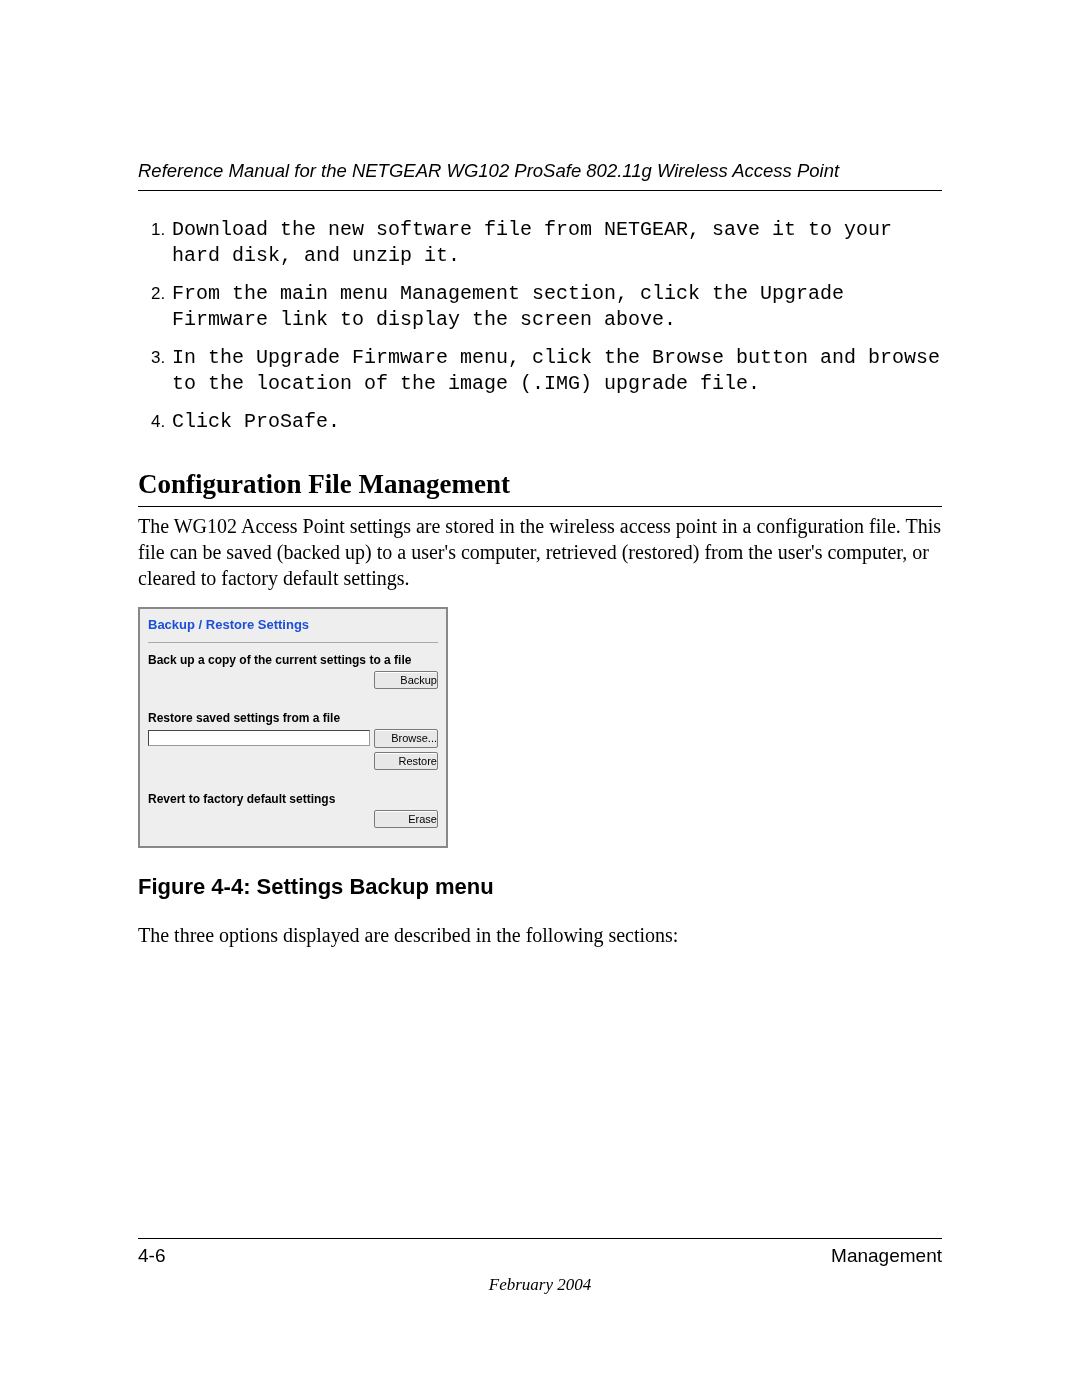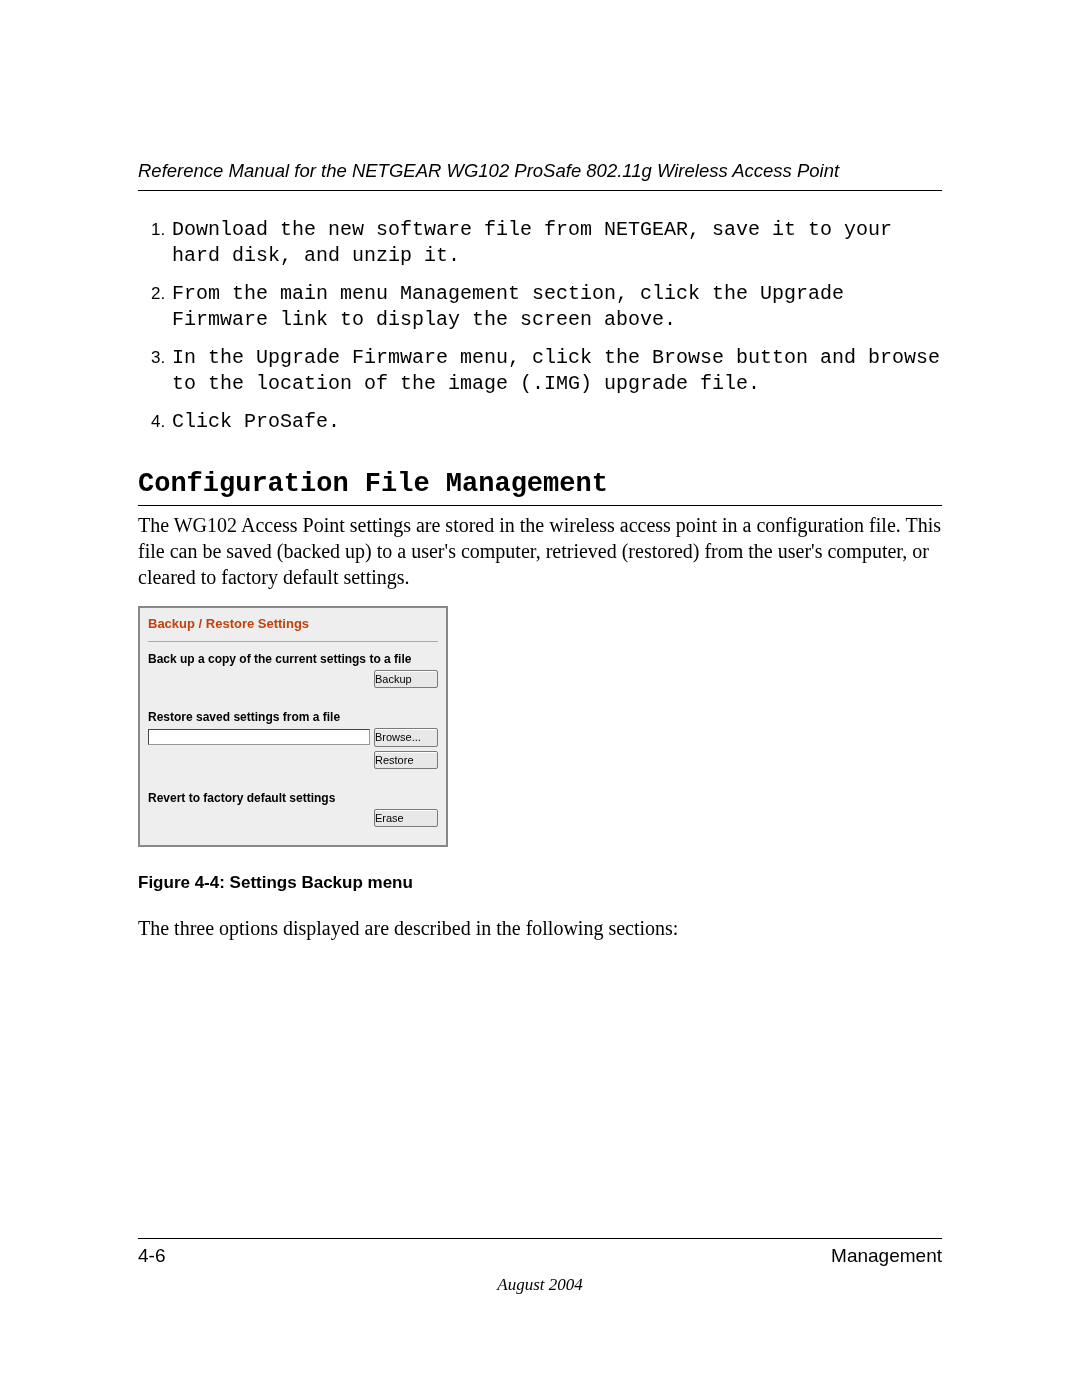--- a/index.html
+++ b/index.html
@@ -45,21 +45,21 @@
   .sub {
     margin-top: 6px;
     display: block;
   }
   p.body {
     font-size: 20px;
     line-height: 1.3;
     margin: 0 0 16px 0;
   }
   h2.section {
-    font-family: Liberation Mono, monospace;
+    font-family: Liberation Serif, serif;
     font-weight: bold;
     font-size: 27px;
     margin-top: 34px;
     margin-bottom: 6px;
     padding-bottom: 6px;
     border-bottom: 1.5px solid #000;
   }
   .after-heading {
     margin-top: 28px;
   }
@@ -72,21 +72,21 @@
   .panel {
     width: 310px;
     border: 2px solid #888;
     background: #eeeeee;
     font-family: Arial, Helvetica, sans-serif;
     font-size: 12px;
     padding: 8px 8px 14px 8px;
     box-sizing: border-box;
   }
   .panel-title {
-    color: #c2410c;
+    color: #1d4ed8;
     font-weight: bold;
     font-size: 13px;
     padding-bottom: 10px;
   }
   .panel-sep {
     border-top: 1px solid #aaa;
     margin: 0 0 10px 0;
   }
   .panel-label {
     font-weight: bold;
@@ -104,38 +104,38 @@
     flex: 1;
   }
   .panel .btn {
     font-family: Arial, Helvetica, sans-serif;
     font-size: 11px;
     padding: 1px 0;
     width: 62px;
     background: #e8e8e8;
     border: 1px solid #7a7a7a;
     border-radius: 2px;
-    text-align: left;
+    text-align: right;
     line-height: 1.3;
     box-shadow: inset 0 1px 0 #fff;
   }
   .panel .txt {
     border: 1px inset #999;
     background: #fff;
     height: 16px;
     width: 100%;
     box-sizing: border-box;
   }
   .section-gap {
     height: 18px;
   }
   .caption {
     font-family: Arial, Helvetica, sans-serif;
     font-weight: bold;
-    font-size: 17px;
+    font-size: 22px;
     margin-top: 26px;
   }
 
   
   .footer {
     position: absolute;
     bottom: 130px;
     left: 138px;
     right: 138px;
     border-top: 1.5px solid #000;
@@ -218,13 +218,13 @@
 
     <p class="body">The three options displayed are described in the following sections:</p>
 
   </div>
 </div>
 
 <div class="footer">
   <span>4-6</span>
   <span>Management</span>
 </div>
-<div class="footer-date">August 2004</div>
+<div class="footer-date">February 2004</div>
 
 </body></html>

